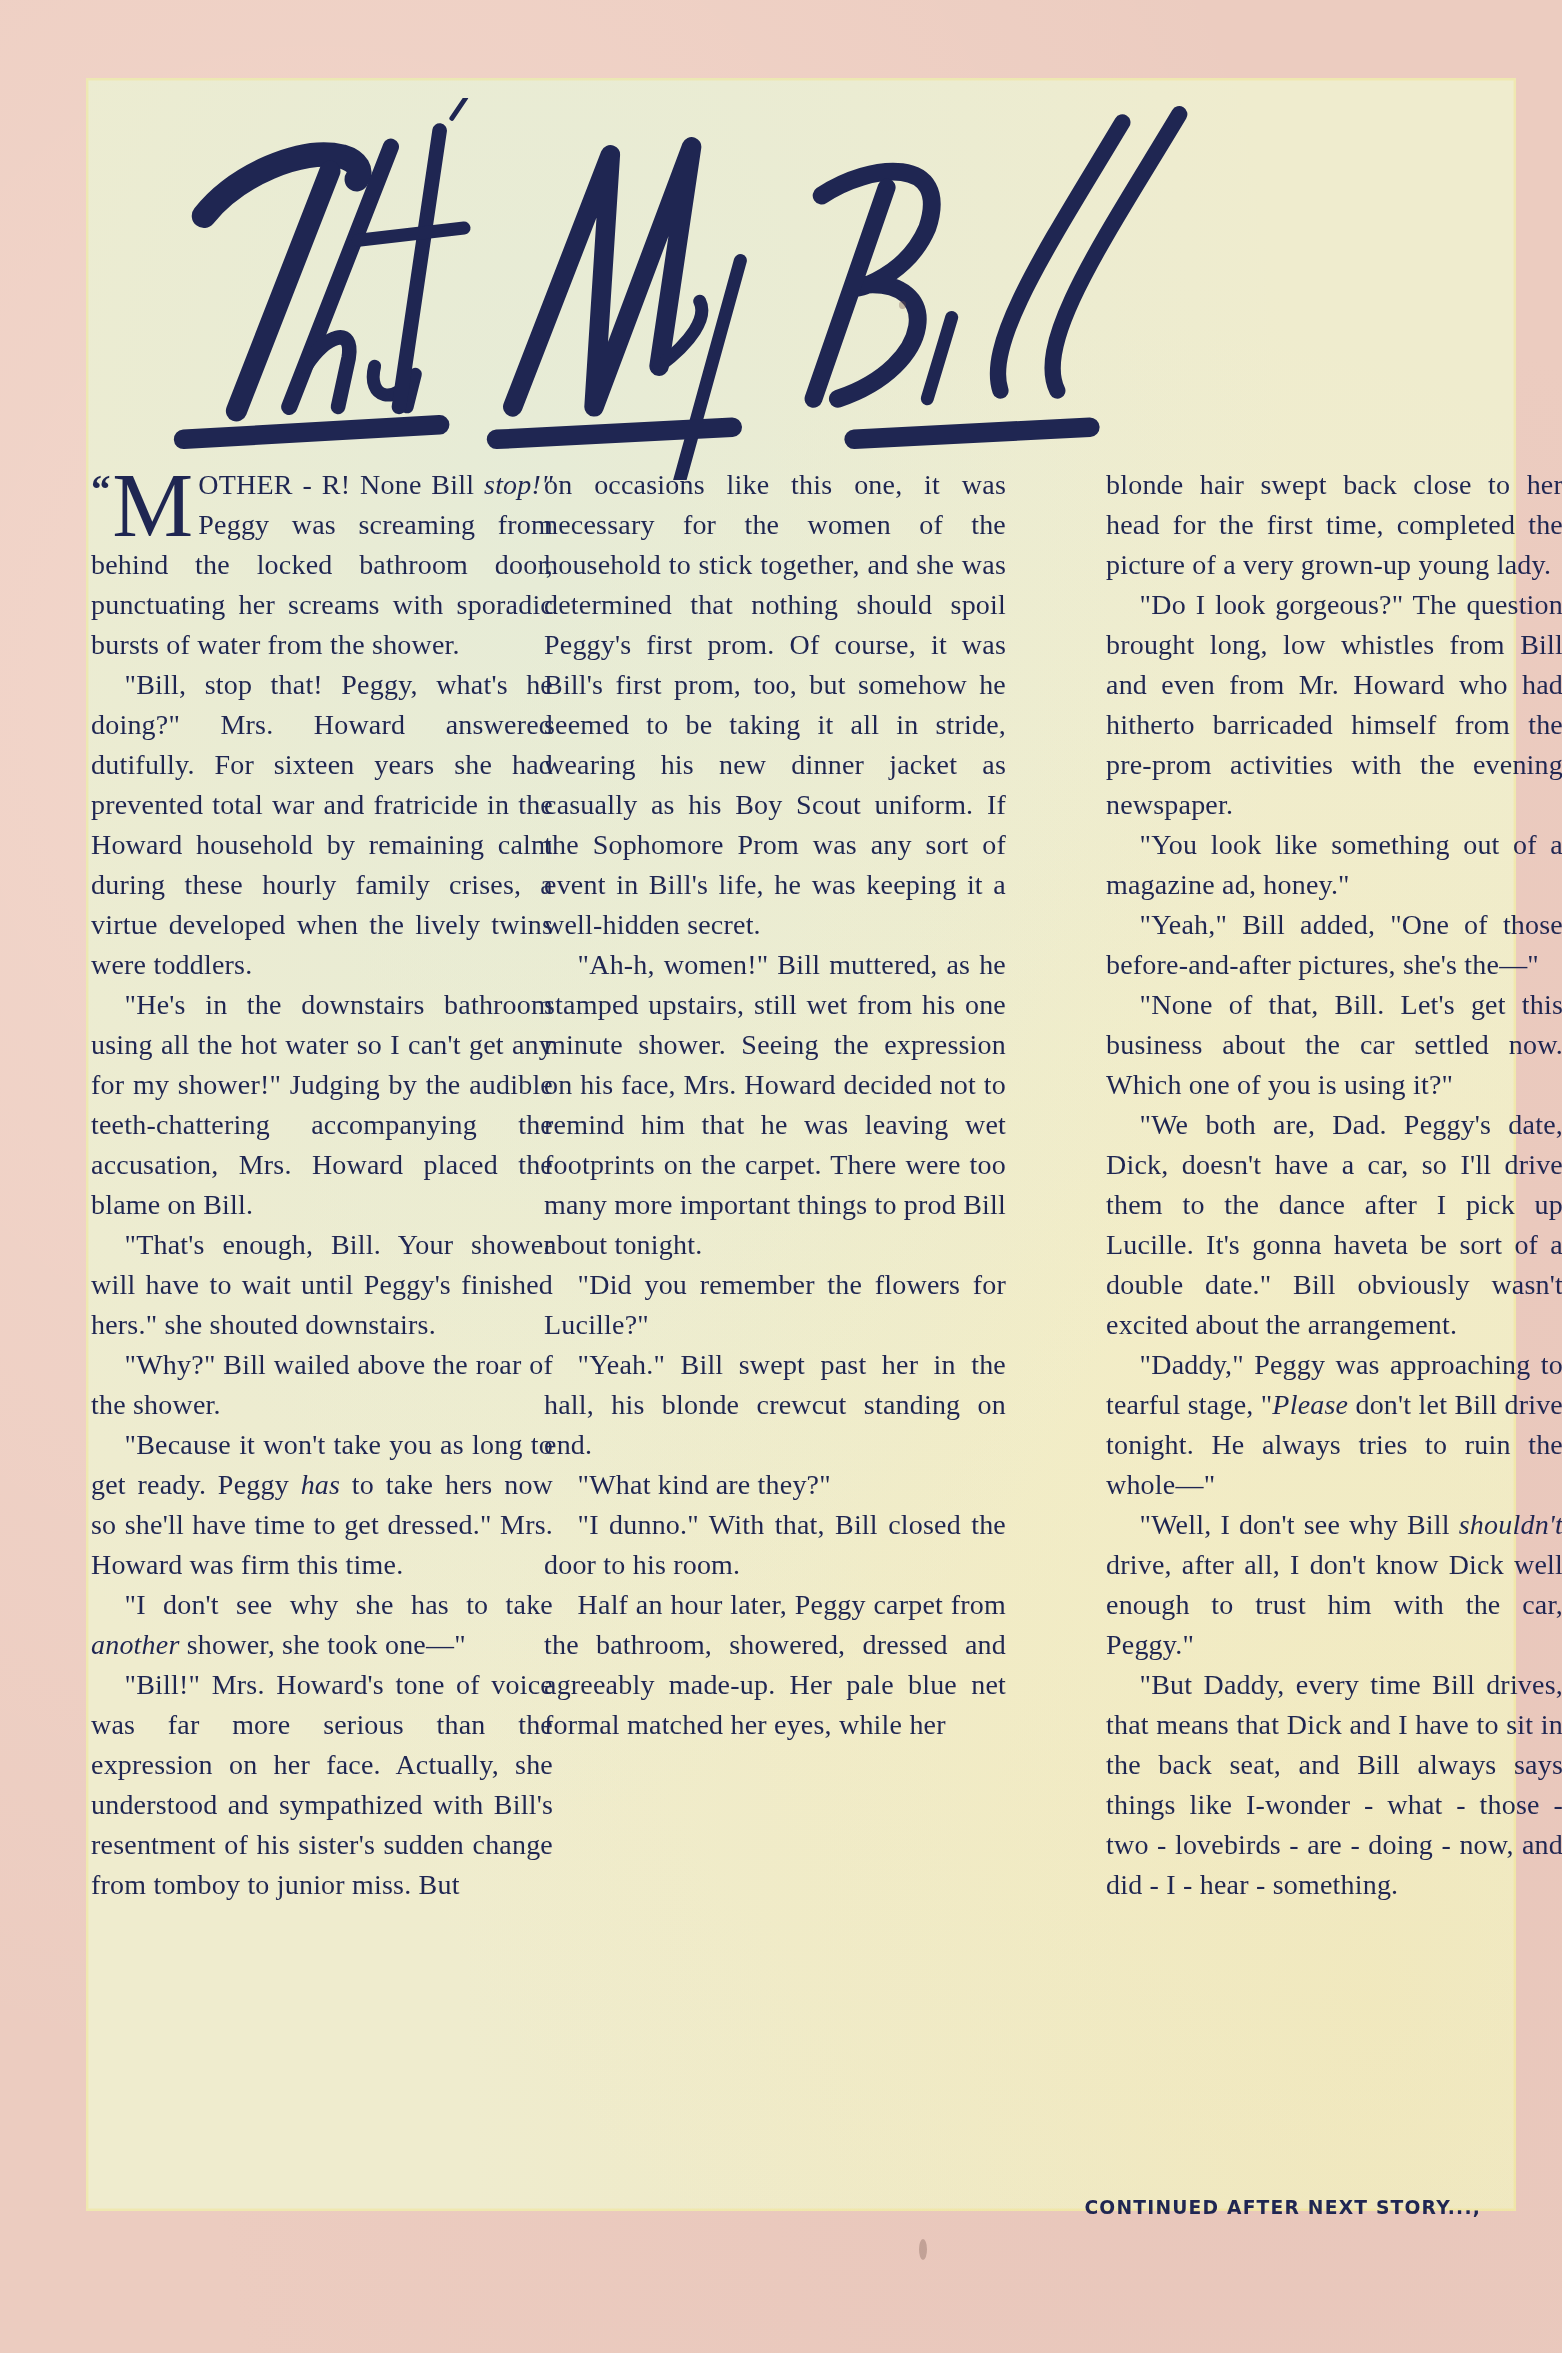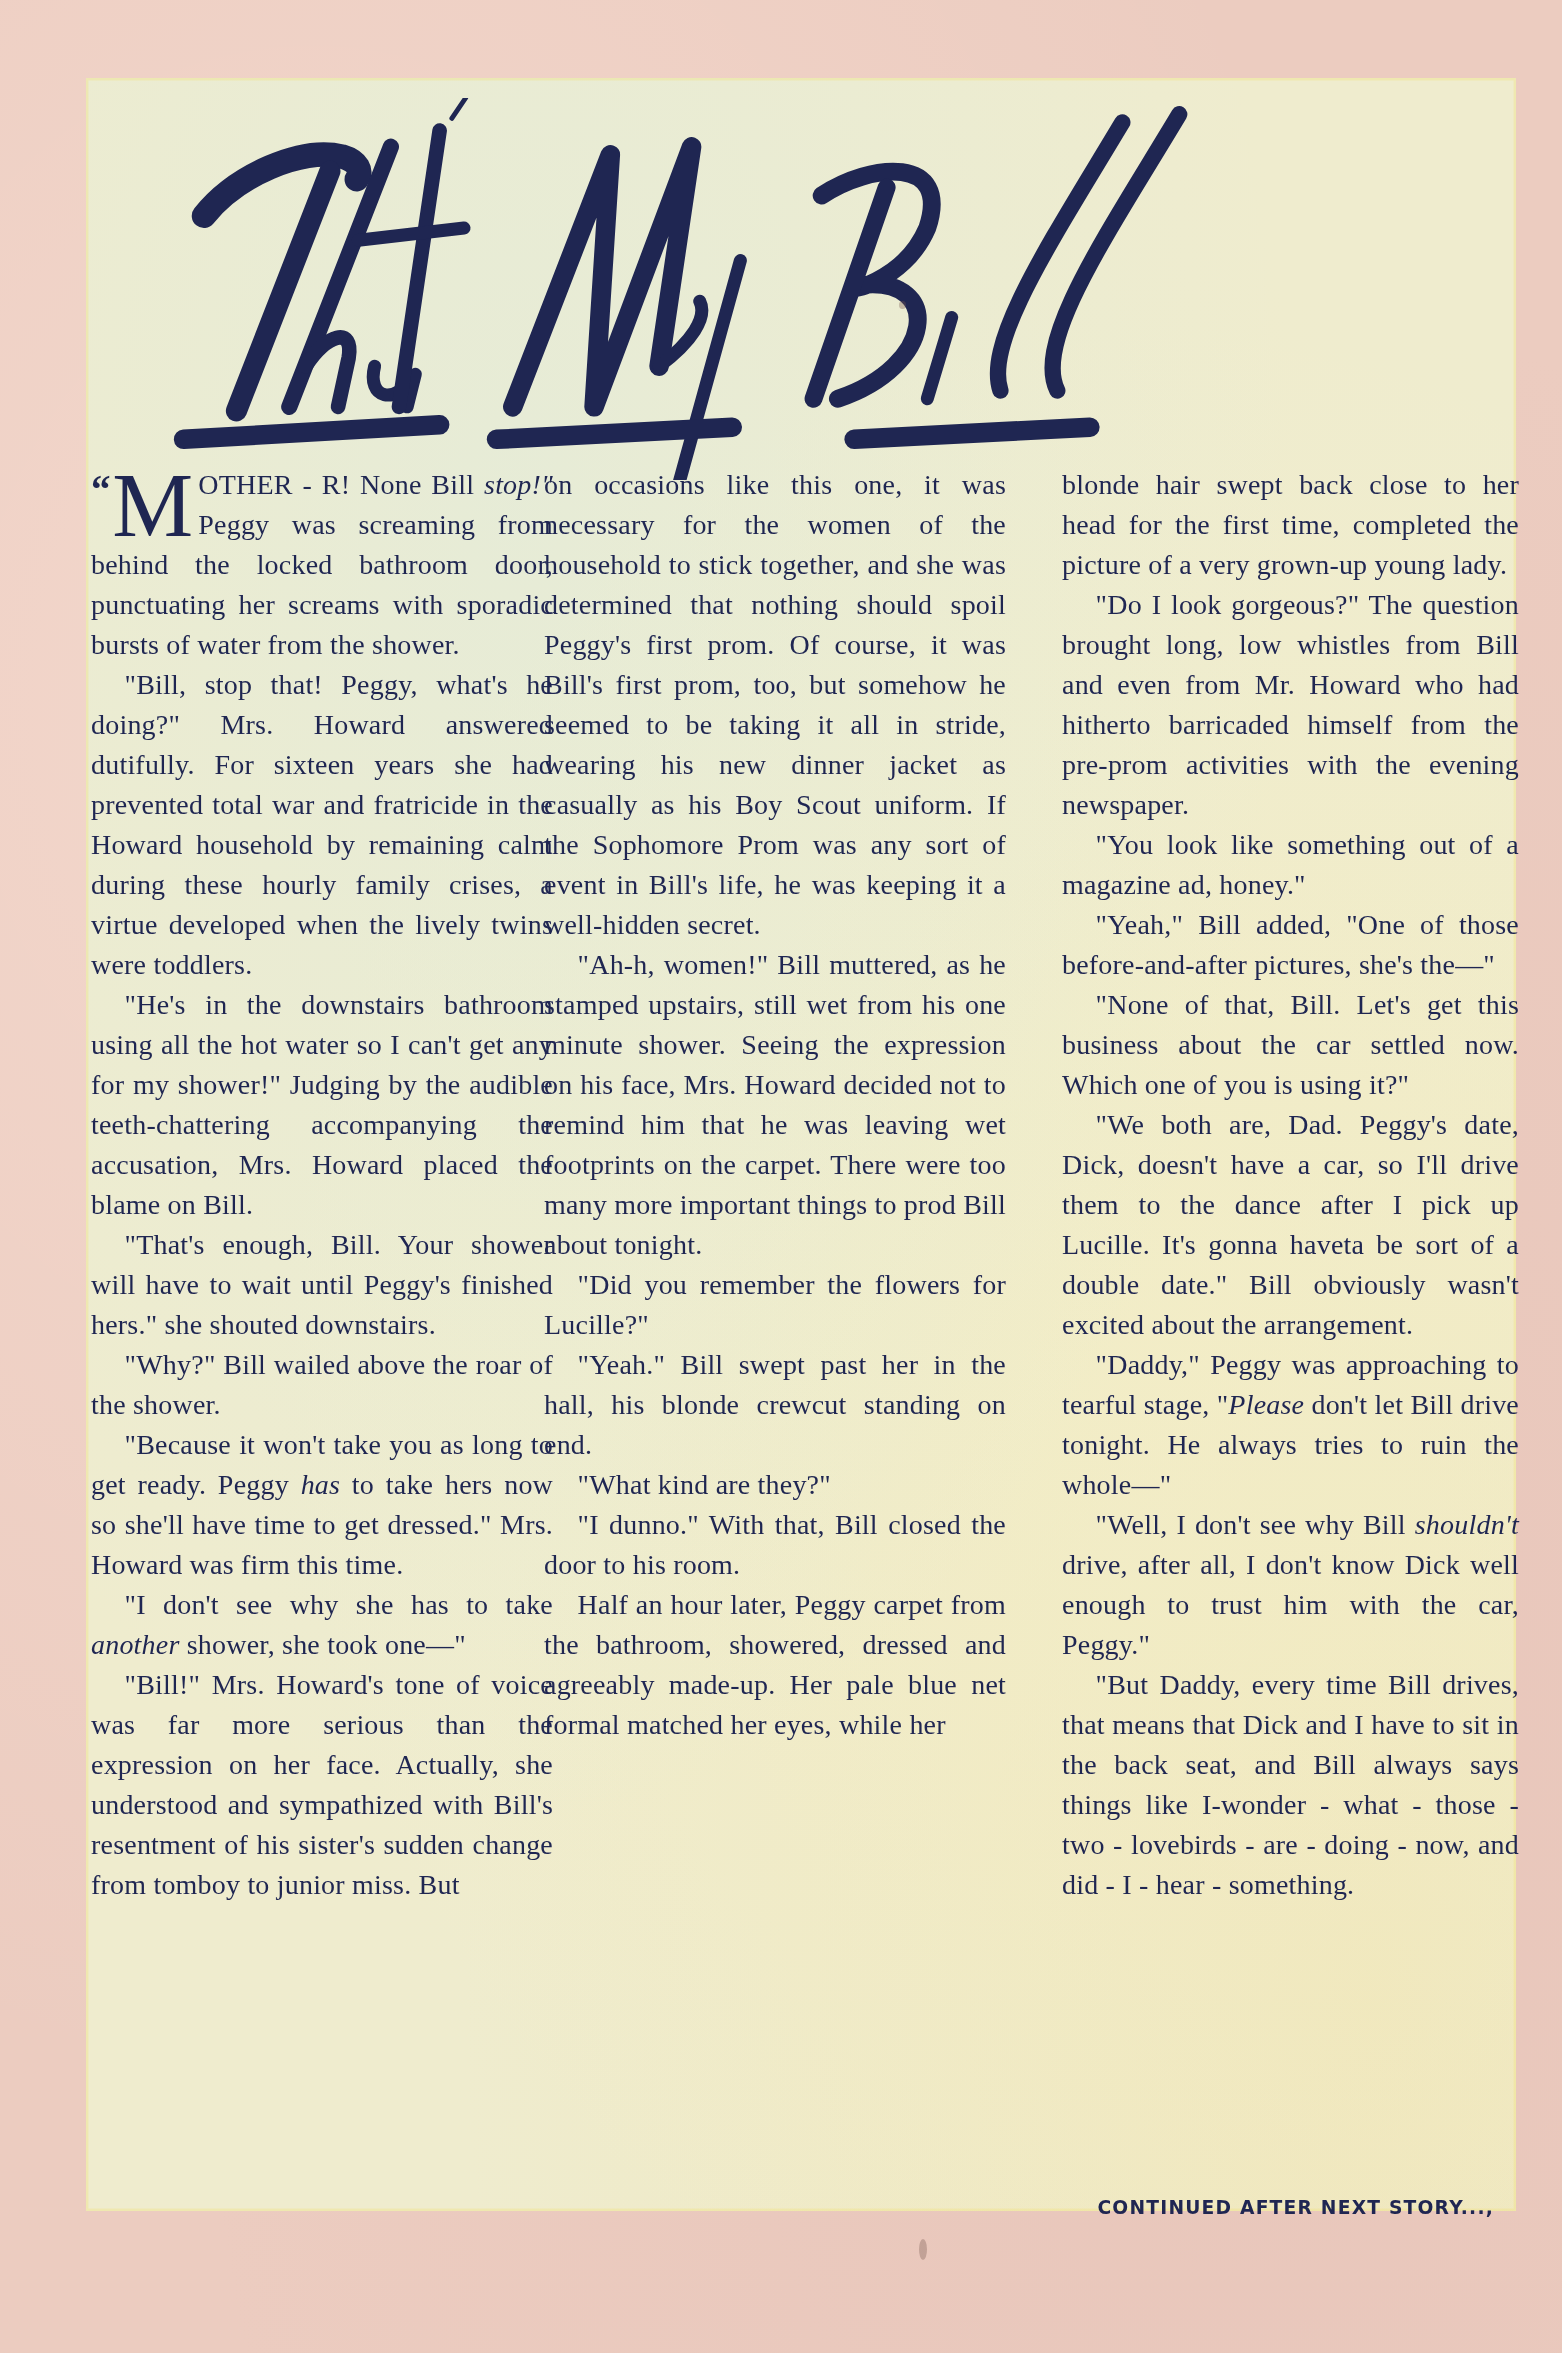--- a/index.html
+++ b/index.html
@@ -28,32 +28,32 @@
   .title-text {
     position: absolute; left: 0; top: 0; opacity: 0; font-size: 8.1px;
   }
   .col {
     position: absolute; top: 465px; width: 462px;
     font-size: 28px; line-height: 40px;
     text-align: justify; letter-spacing: 0.2px;
   }
   .col1 { left: 91px; }
   .col2 { left: 544px; }
-  .col3 { left: 1062px; width: 457px; }
+  .col3 { left: 1106px; width: 457px; }
   .para { margin: 0; text-indent: 1.2em; }
   .para.noindent { text-indent: 0; }
   .dropcap-wrap { position: relative; }
   .dropcap {
     float: left; font-size: 91px; line-height: 68px; margin: 6.5px 4.9px 0 0;
     font-family: "Liberation Serif", serif; color: #1f2652;
   }
   .openquote { float: left; font-size: 39px; line-height: 39px; margin: 4.9px 1.6px 0 0; font-weight: bold; }
   em { font-style: italic; }
   .cont {
-    position: absolute; right: 68px; top: 2197px;
+    position: absolute; right: 81px; top: 2197px;
     font-family: "DejaVu Sans", "Liberation Sans", sans-serif;
     font-weight: bold; font-size: 18.7px; letter-spacing: 1.2px; color: #1f2652;
   }
   .smudge { position: absolute; border-radius: 50%; background: rgba(120,90,80,0.35); }
 </style>
 </head>
 <body>
 
 <div class="panel"></div>
 

